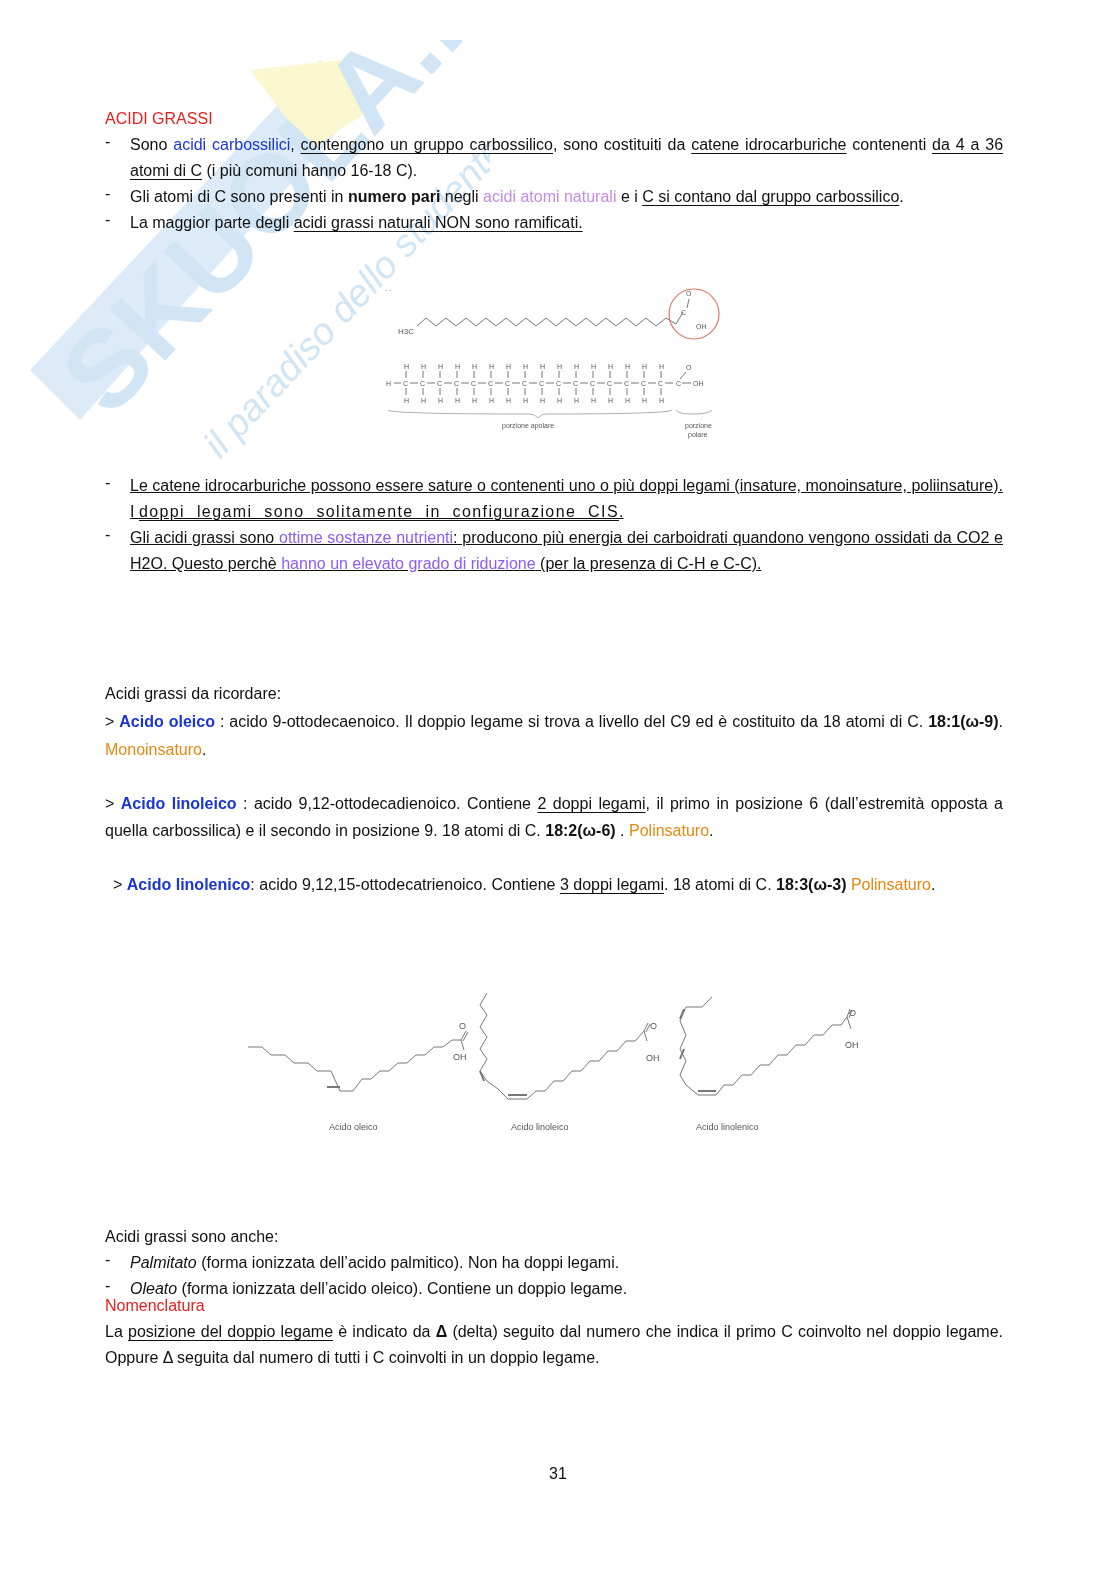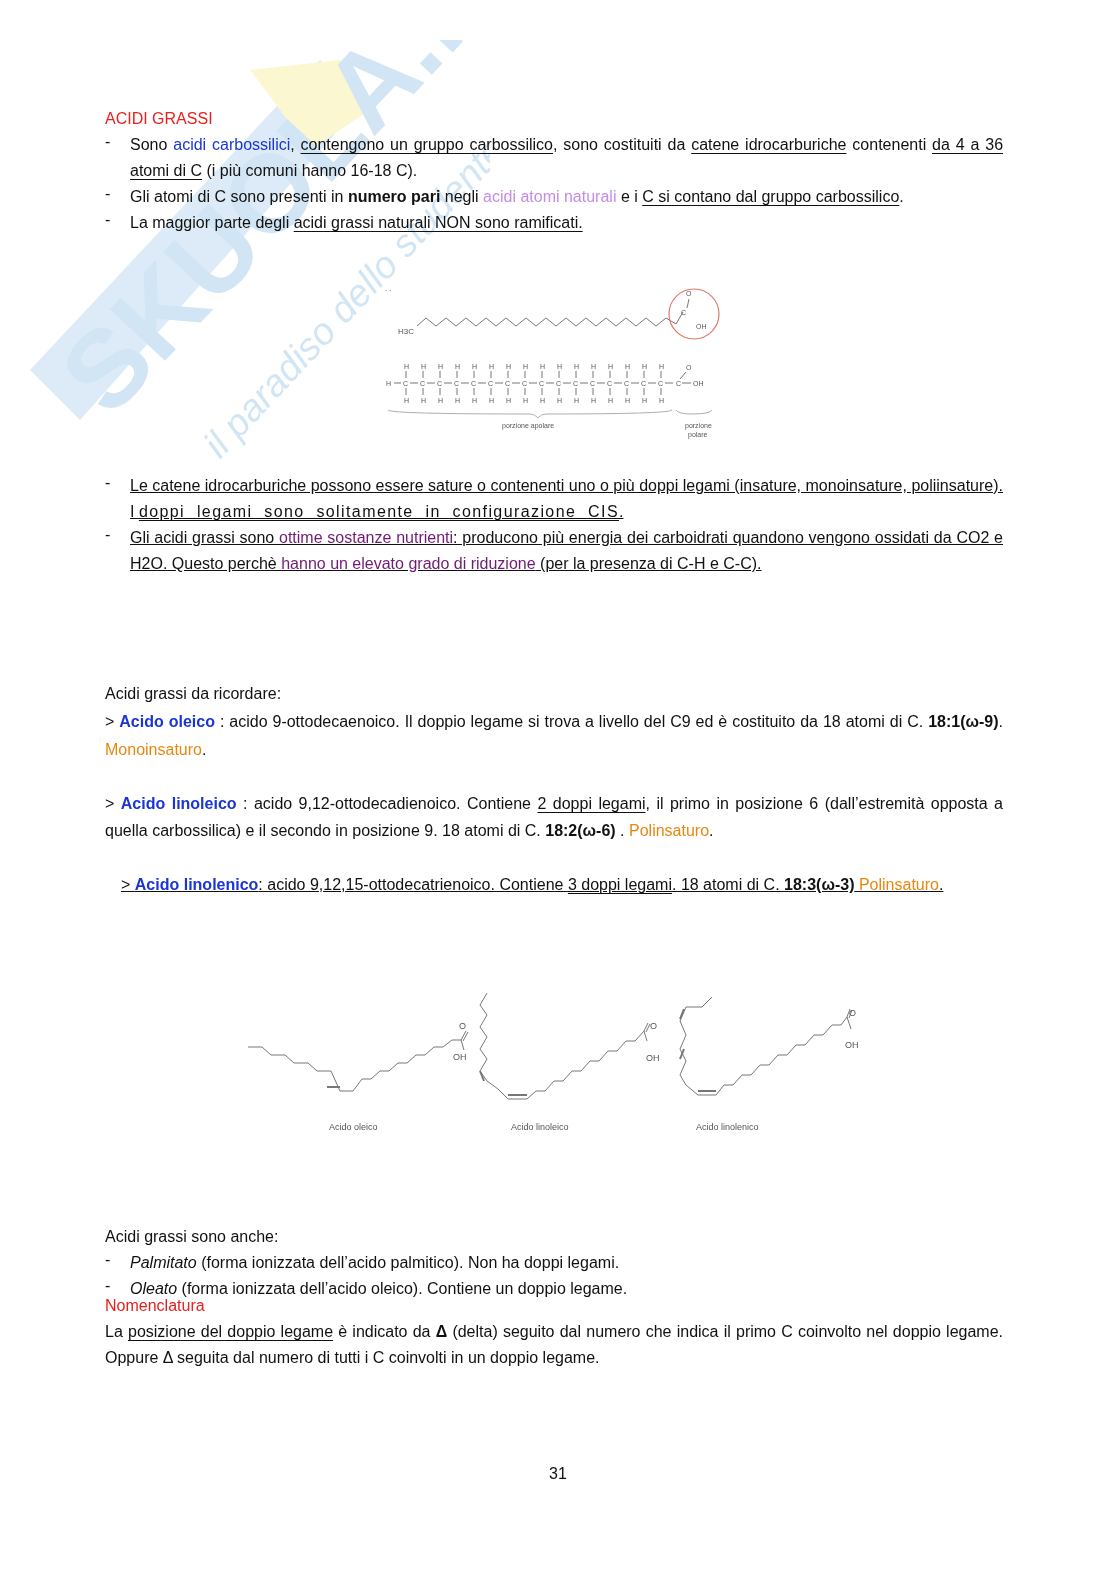--- a/index.html
+++ b/index.html
@@ -6,21 +6,21 @@
   body { width: 1116px; height: 1579px; position: relative; overflow: hidden;
          font-family: "Liberation Sans", sans-serif; color: #111; }
   .page { position: absolute; left: 0; top: 0; width: 1116px; height: 1579px; }
   .watermark { position: absolute; left: 20px; top: 40px; width: 470px; height: 440px; pointer-events: none; }
   .text { position: absolute; left: 105px; width: 898px; font-size: 16px; line-height: 26px; }
   .justify { text-align: justify; text-align-last: left; }
   .red { color: #e8201e; }
   .blue { color: #1a35d6; }
   .bblue { color: #1a35d6; font-weight: bold; }
   .violet { color: #c58ce6; }
-  .green { color: #701a75; }
+  .green { color: #8b5cf6; }
   .orange { color: #e8870f; }
   .u { text-decoration: underline; text-underline-offset: 3px; }
   .b { font-weight: bold; }
   .i { font-style: italic; }
   ul.dash { list-style: none; margin: 0; padding: 0; }
   ul.dash li { position: relative; padding-left: 25px; }
   ul.dash li::before { content: "-"; position: absolute; left: 0; top: -3px; }
   .sp { letter-spacing: 1.4px; word-spacing: 6px; }
   .fig { position: absolute; }
   .fig svg text { font-family: "Liberation Sans", sans-serif; }
@@ -216,21 +216,21 @@
     <ul class="dash justify">
       <li><span>Le catene idrocarburiche possono essere sature o contenenti uno o più doppi legami (insature, monoinsature, poliinsature). I </span><span class="u sp">doppi legami sono solitamente in configurazione CIS</span><span>.</span></li>
       <li><span>Gli acidi grassi sono </span><span class="green">ottime sostanze nutrienti</span><span>: producono più energia dei carboidrati quandono vengono ossidati da CO2 e H2O. Questo perchè </span><span class="green">hanno un elevato grado di riduzione</span><span> (per la presenza di C-H e C-C).</span></li>
     </ul>
   </div>
 
   <div class="text" style="top:681px;">
     <div>Acidi grassi da ricordare:</div>
     <p class="justify" style="margin:1px 0 16px 0; line-height:28px;"><span>&gt; </span><span class="bblue">Acido oleico</span><span> : acido 9-ottodecaenoico. Il doppio legame si trova a livello del C9 ed è costituito da 18 atomi di C. </span><span class="b">18:1(ω-9)</span><span>. </span><span class="orange">Monoinsaturo</span><span>.</span></p>
     <p class="justify" style="margin:26px 0 0 0; line-height:27px;"><span>&gt; </span><span class="bblue">Acido linoleico</span><span> : acido 9,12-ottodecadienoico. Contiene </span><span class="u">2 doppi legami</span><span>, il primo in posizione 6 (dall’estremità opposta a quella carbossilica) e il secondo in posizione 9. 18 atomi di C. </span><span class="b">18:2(ω-6)</span><span> . </span><span class="orange">Polinsaturo</span><span>.</span></p>
-    <p class="justify" style="margin:27px 0 0 16px; line-height:28px;text-decoration:underline;"><span>&gt; </span><span class="bblue">Acido linolenico</span><span>: acido 9,12,15-ottodecatrienoico. Contiene </span><span class="u">3 doppi legami</span><span>. 18 atomi di C. </span><span class="b">18:3(ω-3)</span><span> </span><span class="orange">Polinsaturo</span><span>.</span></p>
+    <p class="justify" style="margin:27px 0 0 8px; line-height:28px;"><span>&gt; </span><span class="bblue">Acido linolenico</span><span>: acido 9,12,15-ottodecatrienoico. Contiene </span><span class="u">3 doppi legami</span><span>. 18 atomi di C. </span><span class="b">18:3(ω-3)</span><span> </span><span class="orange">Polinsaturo</span><span>.</span></p>
   </div>
 
   <div class="fig" style="left:240px; top:985px; width:630px; height:150px;">
     <svg width="630" height="150" viewBox="0 0 630 150" fill="none" stroke="#777" stroke-width="1">
 
       <g>
         <polyline points="8,62 22,62 31,70 45,70 54,78 68,78 77,86 91,86 100,106 113,106 122,94 131,94 140,86 149,86 158,78 167,78 176,70 185,70 194,62 203,62 212,55 221,55"></polyline>
         <line x1="87" y1="102" x2="100" y2="102" stroke-width="2"></line>
         <line x1="221" y1="55" x2="226" y2="46"></line>
           <line x1="223" y1="56" x2="228" y2="47"></line>

